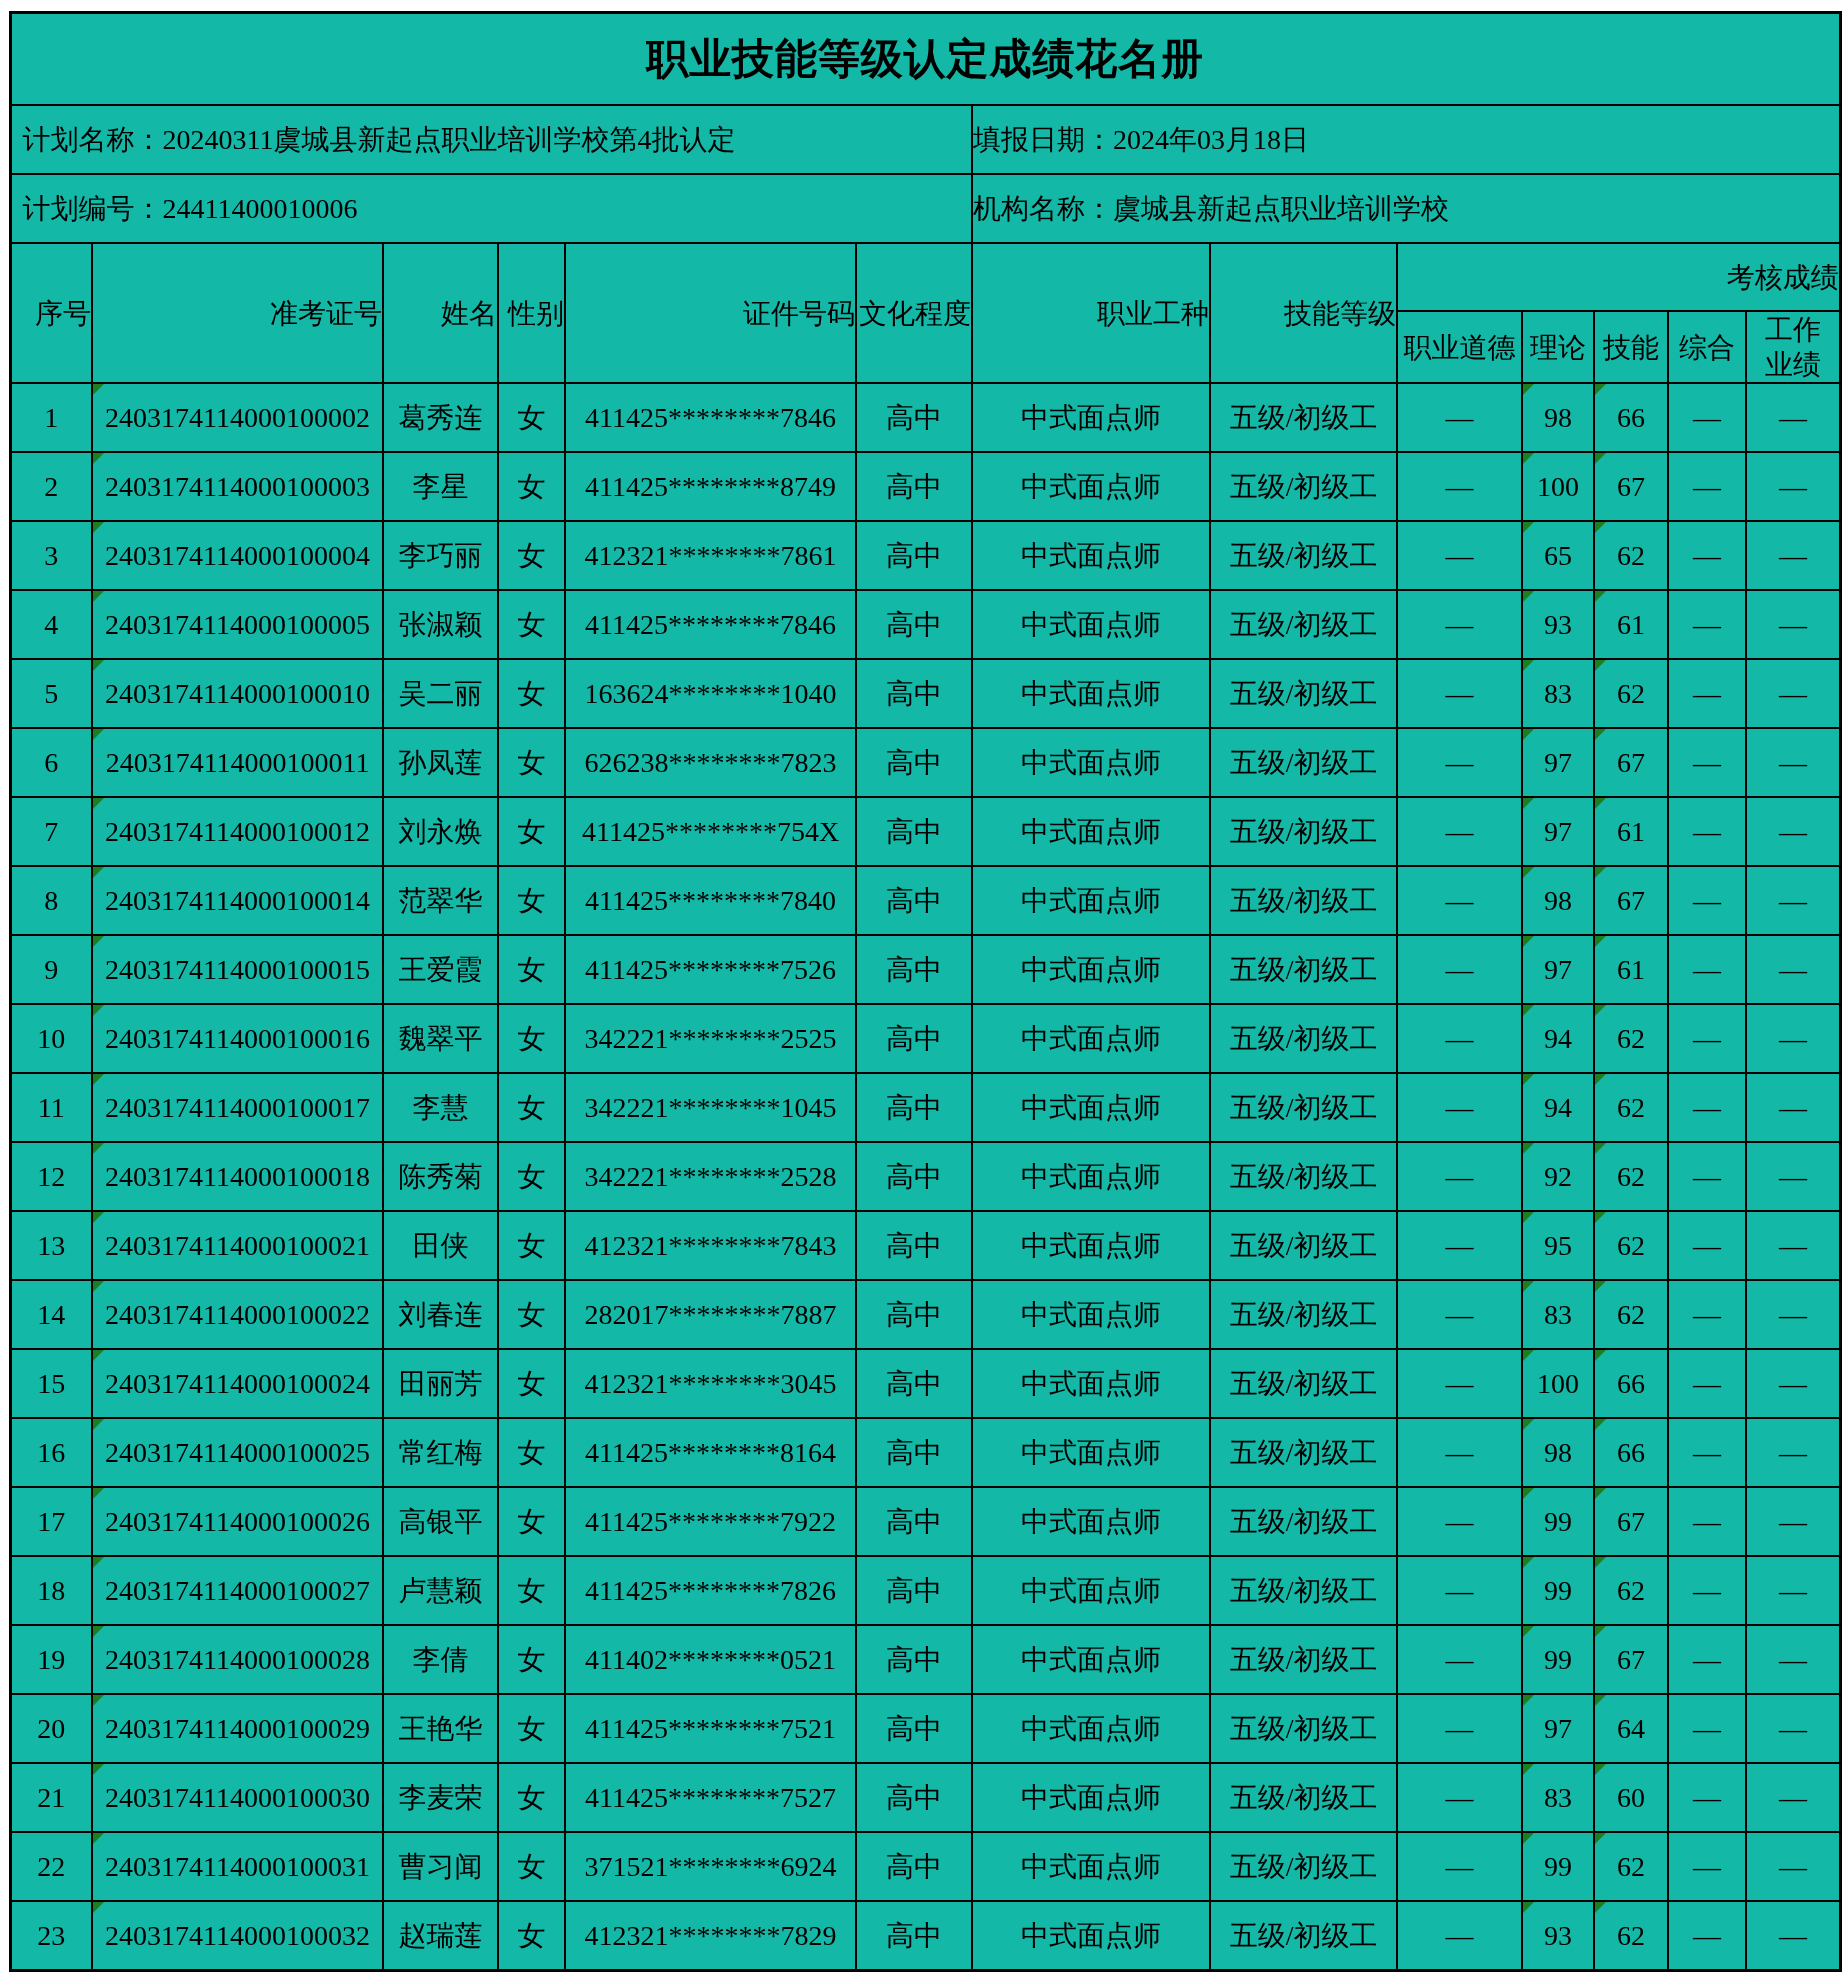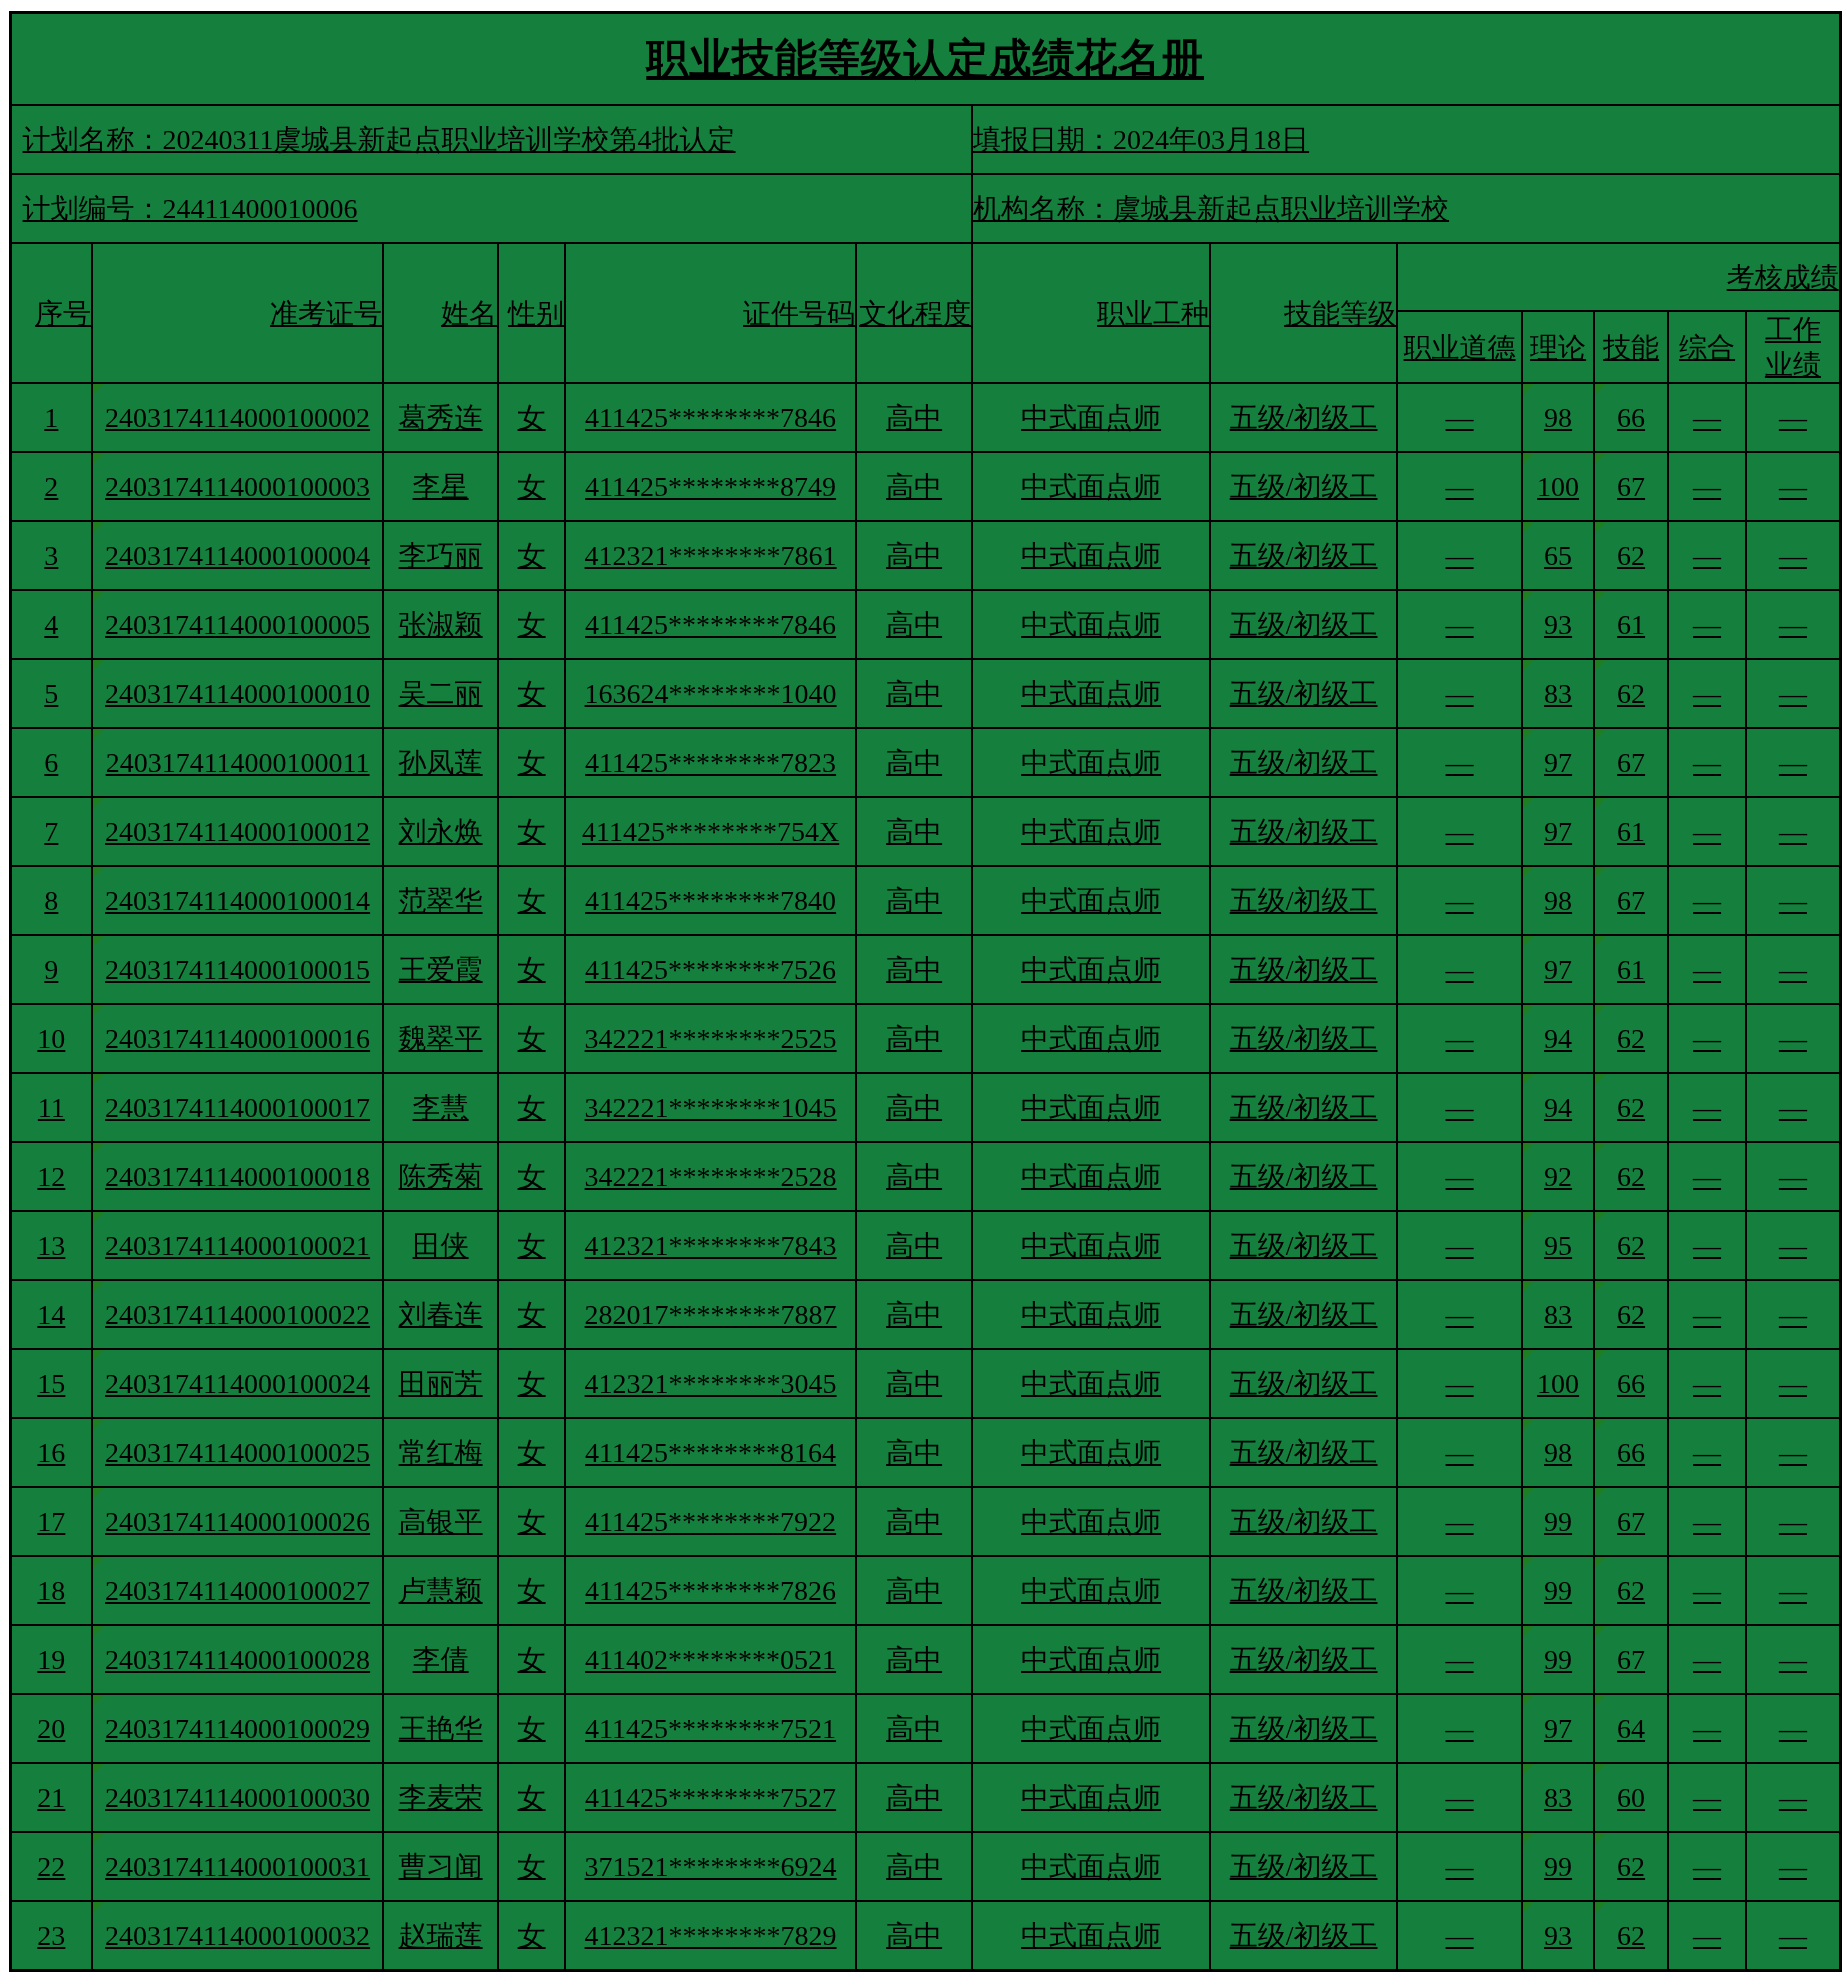--- a/index.html
+++ b/index.html
@@ -6,23 +6,22 @@
     margin:0;padding:0;background:#ffffff;
     width:1849px;height:1987px;overflow:hidden;
     font-family:"Liberation Serif","DejaVu Serif",serif;
     color:#000;
   }
   .sheet{position:absolute;left:8.6px;top:11.2px;}
   table{
     border-collapse:collapse;
     table-layout:fixed;
     width:1831px;
-    background:#15803d;
+    background:#14b8a6;
     border:3.5px solid #000;
-    text-decoration:underline;
   }
   td,th{
     border:2.6px solid #000;
     text-align:center;
     vertical-align:middle;
     font-size:28px;
     font-weight:normal;
     padding:0;
     overflow:hidden;
     line-height:1.25;
@@ -174,21 +173,21 @@
           <td class="flag">83</td>
           <td class="flag">62</td>
           <td>—</td>
           <td>—</td>
         </tr>
         <tr>
           <td>6</td>
           <td class="flag">2403174114000100011</td>
           <td>孙凤莲</td>
           <td>女</td>
-          <td>411425********7823</td>
+          <td>626238********7823</td>
           <td>高中</td>
           <td>中式面点师</td>
           <td>五级/初级工</td>
           <td>—</td>
           <td class="flag">97</td>
           <td class="flag">67</td>
           <td>—</td>
           <td>—</td>
         </tr>
         <tr>

